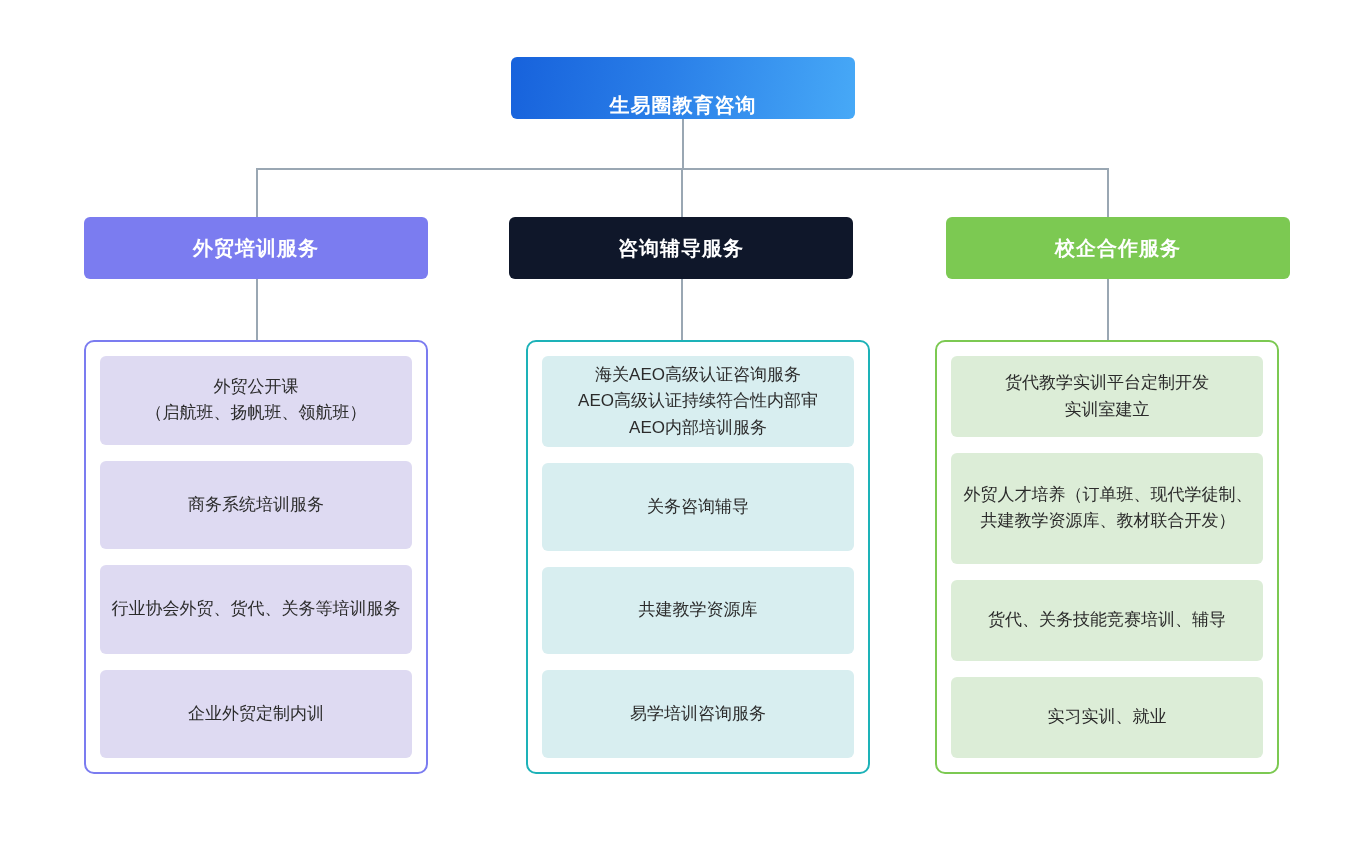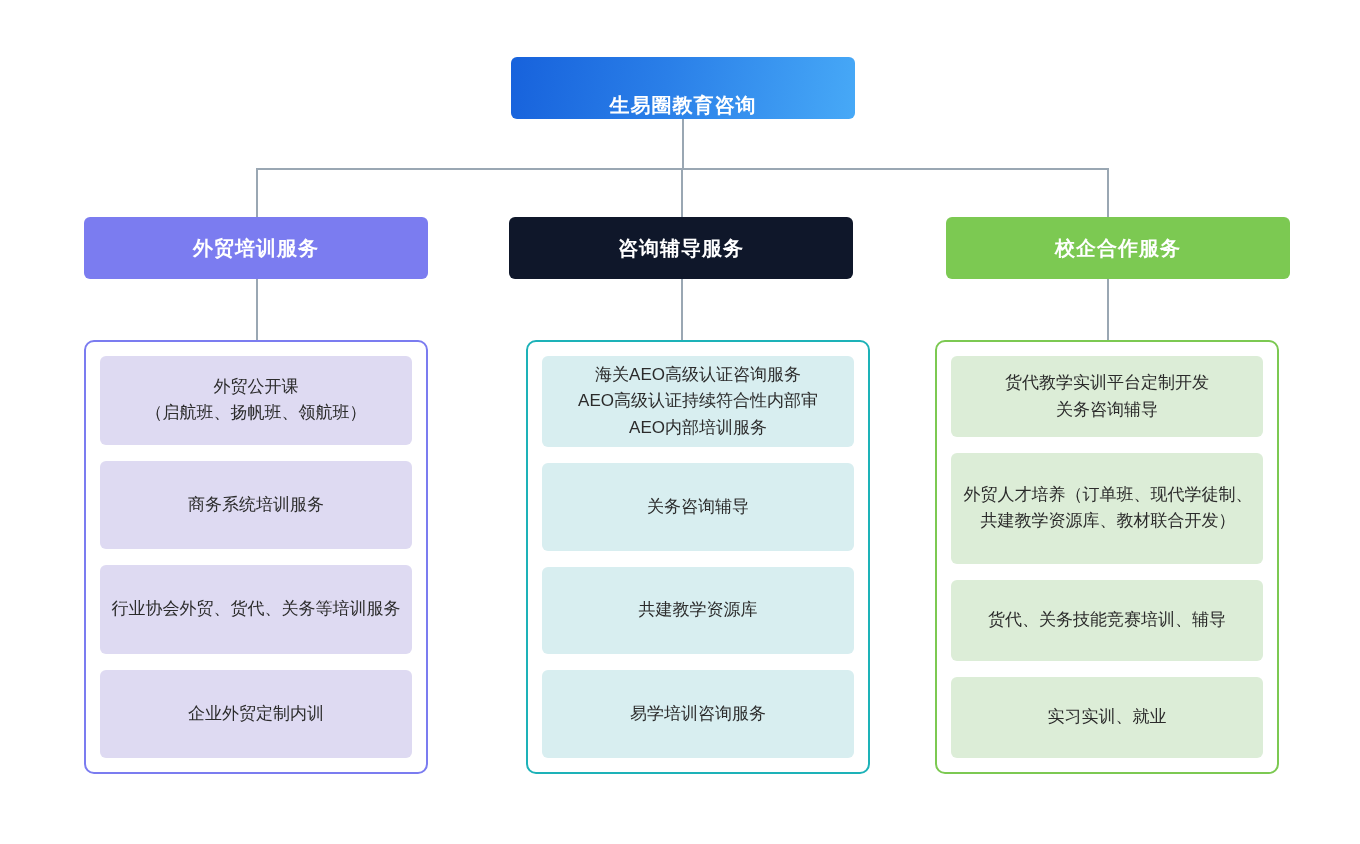--- a/index.html
+++ b/index.html
@@ -156,19 +156,19 @@
     <div class="leaf">海关AEO高级认证咨询服务
 AEO高级认证持续符合性内部审
 AEO内部培训服务</div>
     <div class="leaf">关务咨询辅导</div>
     <div class="leaf">共建教学资源库</div>
     <div class="leaf">易学培训咨询服务</div>
   </div>
 
   <div class="group-box g2">
     <div class="leaf short">货代教学实训平台定制开发
-关务咨询辅导</div>
+实训室建立</div>
     <div class="leaf tall">外贸人才培养（订单班、现代学徒制、共建教学资源库、教材联合开发）</div>
     <div class="leaf short">货代、关务技能竞赛培训、辅导</div>
     <div class="leaf short">实习实训、就业</div>
   </div>
 
 </div>
 
 </body></html>

